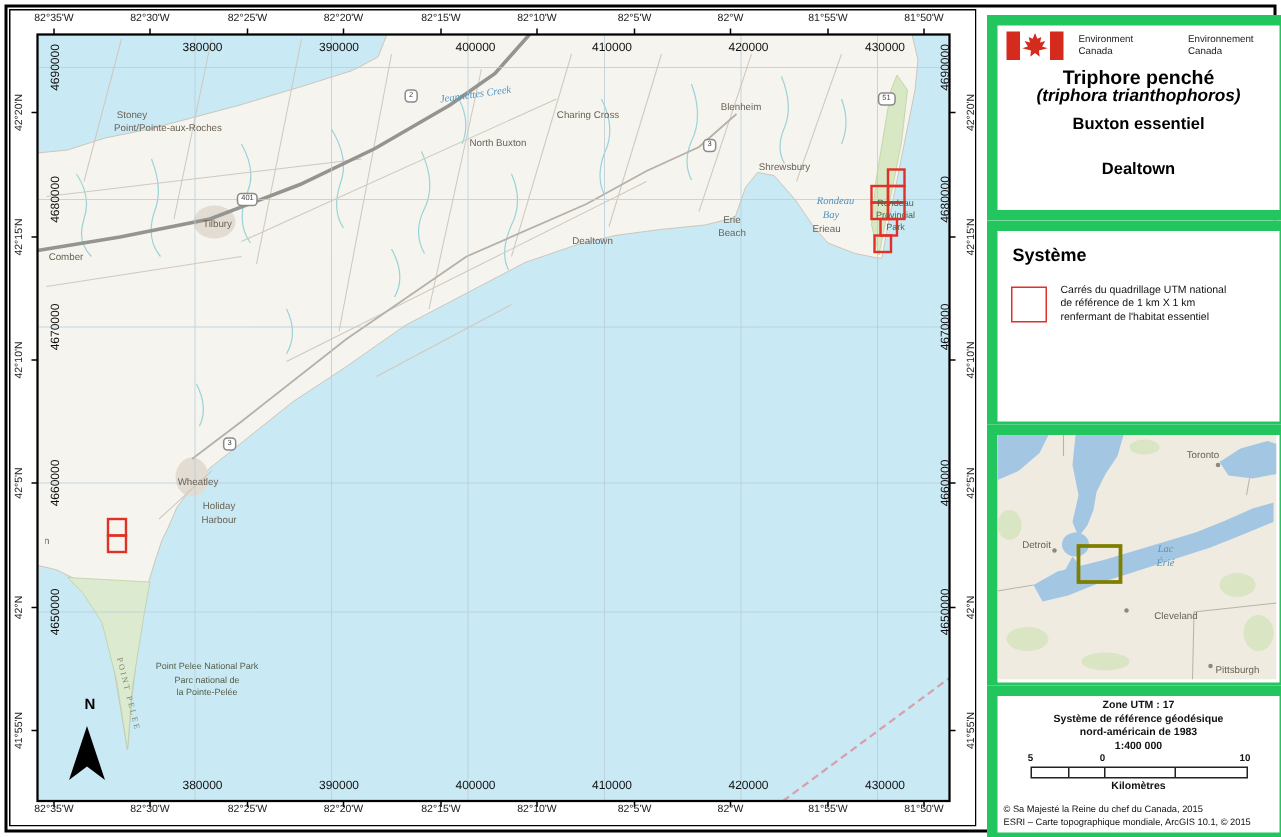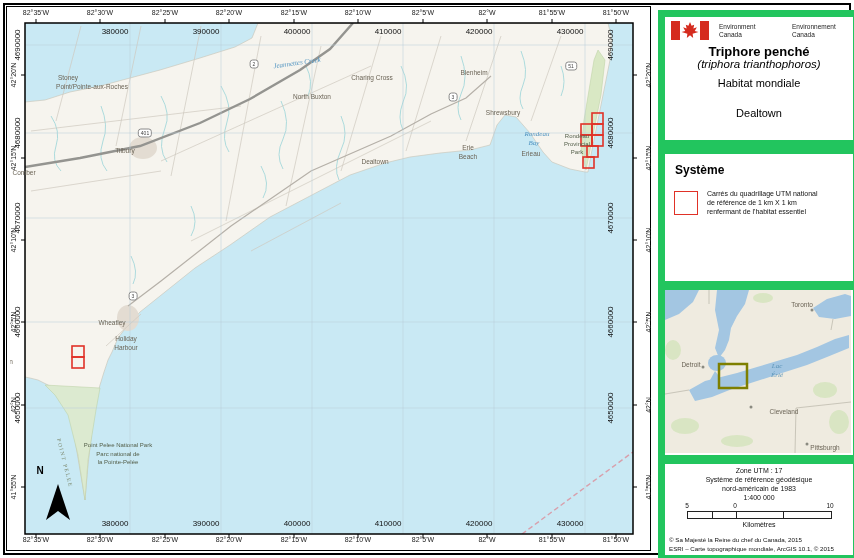--- a/index.html
+++ b/index.html
@@ -2,37 +2,37 @@
 <html><head>
 <meta charset="utf-8">
 <style>
   html,body{margin:0;padding:0;}
   body{width:854px;height:558px;position:relative;background:#ffffff;
        font-family:"Liberation Sans",sans-serif;overflow:hidden;}
   .abs{position:absolute;}
   .page-border{position:absolute;left:3px;top:3px;width:844px;height:548px;border:2px solid #000;}
   
   .map-svg{position:absolute;left:6px;top:6px;}
-  .map-clip{position:absolute;left:10px;top:23px;width:608px;height:511px;overflow:hidden;}
+  .map-clip{position:absolute;left:30px;top:23px;width:608px;height:511px;overflow:hidden;}
   .axlab{position:absolute;font-size:7px;color:#222;white-space:nowrap;transform:translate(-50%,0);}
   .axlab.v{transform:translate(-50%,-50%) rotate(-90deg);}
   .east{position:absolute;font-size:8px;color:#111;white-space:nowrap;transform:translate(-50%,0);}
   .north{position:absolute;font-size:8px;color:#111;white-space:nowrap;transform:translate(-50%,-50%) rotate(-90deg);}
   .place{position:absolute;font-size:6.5px;color:#6b6456;white-space:nowrap;transform:translate(-50%,-50%);}
   .water-lab{position:absolute;font-family:"Liberation Serif",serif;font-style:italic;font-size:7px;
              color:#4f93c0;white-space:nowrap;transform:translate(-50%,-50%);}
   .park-lab{position:absolute;font-size:6px;color:#55604b;white-space:nowrap;transform:translate(-50%,-50%);}
   .shield{position:absolute;font-size:5px;color:#444;background:#fff;border:1px solid #8a8a8a;
           border-radius:3px;padding:0 2px;line-height:7px;transform:translate(-50%,-50%);}
   .nlab{position:absolute;font-size:10px;font-weight:bold;color:#000;transform:translate(-50%,-50%);}
   .pelee-lab{position:absolute;font-family:"Liberation Serif",serif;font-size:5.5px;letter-spacing:1.5px;
              color:#7d8a70;white-space:nowrap;transform:translate(-50%,-50%) rotate(76deg);}
   
   .box{position:absolute;border:7px solid #22c55e;background:#fff;}
-  .tc{position:absolute;white-space:nowrap;transform:translate(-50%,0);text-align:center;}
+  .tc{position:absolute;white-space:nowrap;transform:translate(-50%,0);text-align:center;font-weight:bold;}
   .lt{position:absolute;white-space:nowrap;}
   .title-main{font-size:13px;font-weight:bold;color:#000;}
   .title-species{font-size:11.5px;font-style:italic;color:#000;}
   .title-sub{font-size:11px;color:#000;}
   .env{font-size:6.5px;color:#222;line-height:7.5px;}
   .legend-head{font-size:12px;font-weight:bold;color:#000;}
   .legend-sym{position:absolute;border:1.5px solid #e03127;background:#fff;}
   .legend-txt{font-size:7px;color:#111;line-height:9px;}
   .info-txt{font-size:7px;color:#111;}
   .bar-num{font-size:6.5px;color:#111;}
@@ -285,21 +285,21 @@
   <div class="lt env" style="left:54px;top:6px;">
     <div>Environment</div>
       <div>Canada</div>
   </div>
   <div class="lt env" style="left:127px;top:6px;">
     <div>Environnement</div>
       <div>Canada</div>
   </div>
   <span class="tc title-main" style="left:94px;top:27px;">Triphore penché</span>
   <span class="tc title-species" style="left:94px;top:41px;">(triphora trianthophoros)</span>
-  <span class="tc title-sub" style="left:94px;top:60px;">Habitat mondiale</span>
+  <span class="tc title-sub" style="left:94px;top:60px;">Buxton essentiel</span>
   <span class="tc title-sub" style="left:94px;top:90px;">Dealtown</span>
 </div>
 
 <div class="box" style="left:658px;top:147px;width:188px;height:127px;">
   <span class="lt legend-head" style="left:10px;top:9px;">Système</span>
   <div class="legend-sym" style="left:9px;top:37px;width:22px;height:22px;"></div>
   <div class="lt legend-txt" style="left:42px;top:35px;">
     <div>Carrés du quadrillage UTM national</div>
     <div>de référence de 1 km X 1 km</div>
     <div>renfermant de l'habitat essentiel</div>

